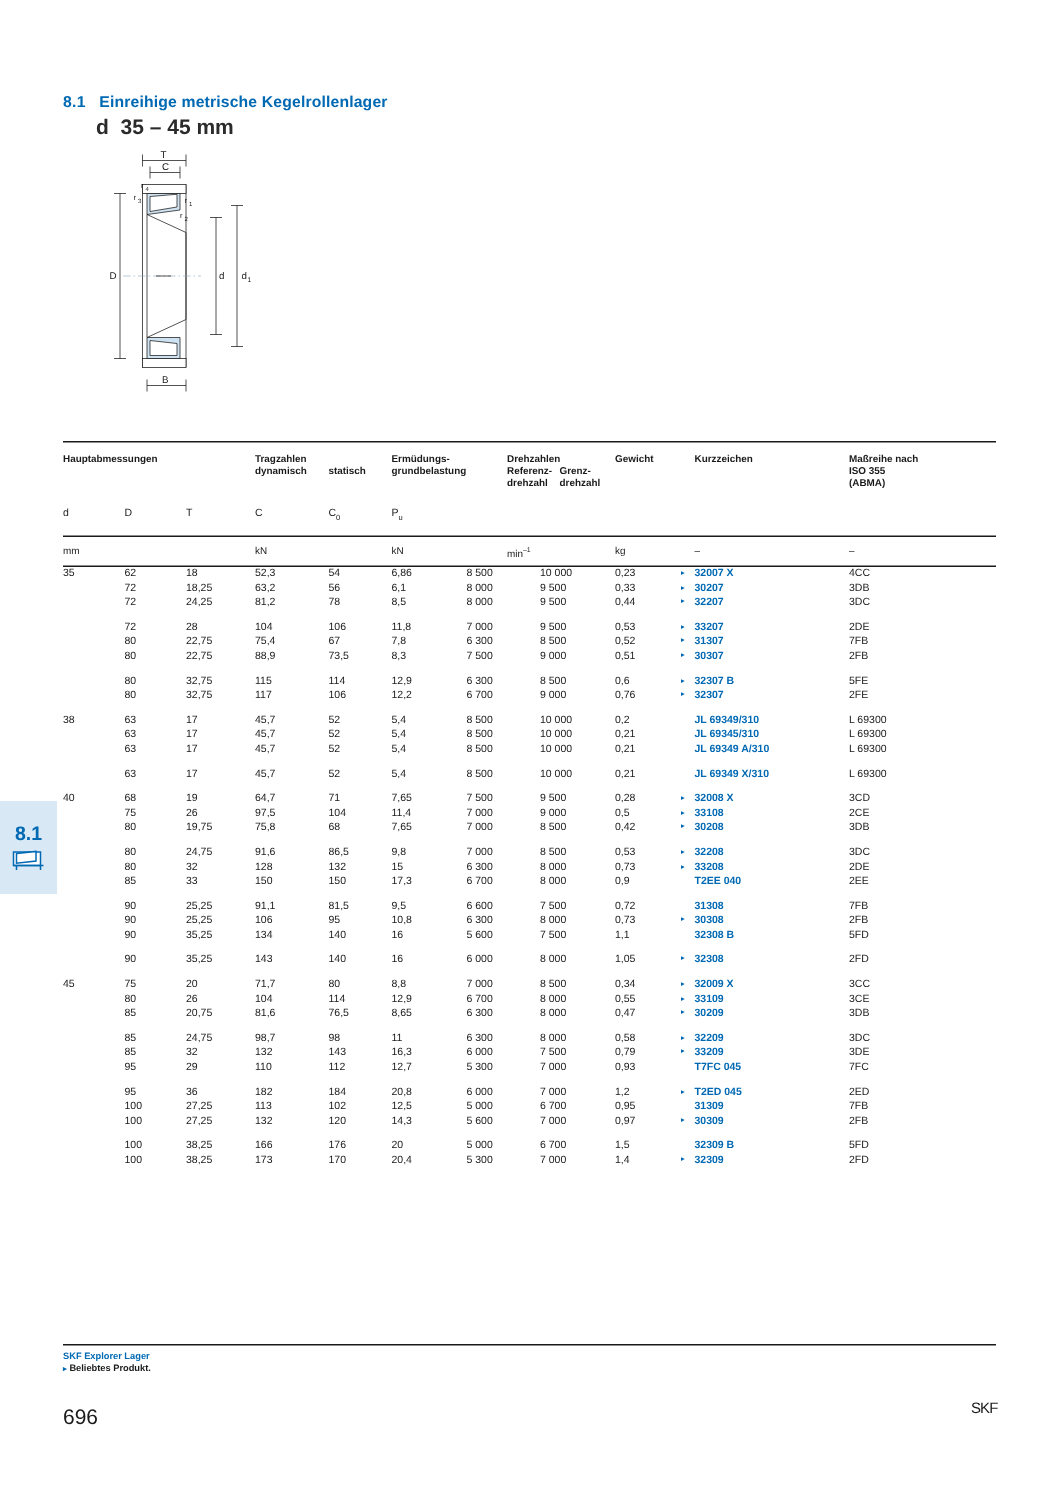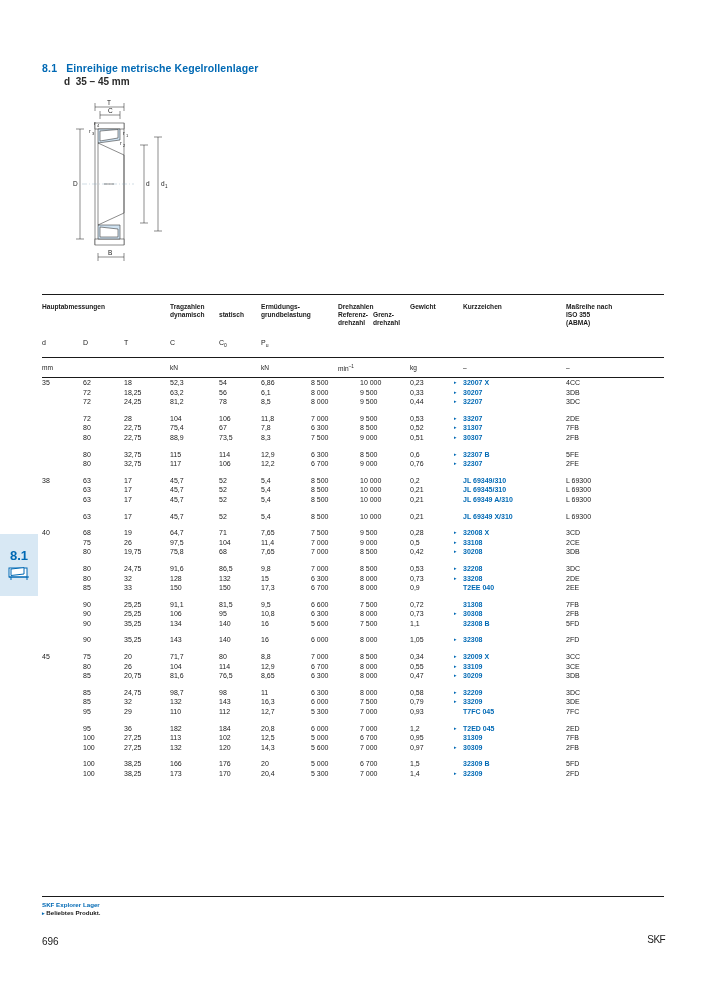--- a/index.html
+++ b/index.html
@@ -7,21 +7,21 @@
     width:707px;height:1000px;background:#ffffff;
     font-family:"Liberation Sans", sans-serif;
     color:#1a1a1a;position:relative;overflow:hidden;
   }
   .page{position:absolute;inset:0;}
 
   
   .heading{position:absolute;left:42px;top:58px;}
   .heading .num{color:#0069b4;font-weight:bold;font-size:10.5px;letter-spacing:.2px;}
   .heading .title{color:#0069b4;font-weight:bold;font-size:10.5px;margin-left:9px;letter-spacing:.1px;}
-  .subhead{position:absolute;left:64px;top:76px;font-size:10px;color:#2b2b2b;}
+  .subhead{position:absolute;left:64px;top:76px;font-size:14px;color:#2b2b2b;}
   .subhead b{font-weight:bold;}
 
   
   .drawing{position:absolute;left:62px;top:95px;width:120px;height:175px;}
   .drawing svg{display:block;}
 
   
   .tab{
     position:absolute;left:0;top:534px;width:38px;height:62px;
     background:#d8e8f4;display:flex;flex-direction:column;
@@ -55,21 +55,21 @@
   .c-C{left:128px;} .c-C0{left:177px;} .c-Pu{left:219px;}
   .c-nref{left:269px;} .c-nlim{left:318px;}
   .c-w{left:368px;} .c-tri{left:412px;} .c-des{left:421px;} .c-ser{left:524px;}
 
   
   .foot{position:absolute;left:42px;top:896px;width:622px;}
   .foot .fline{border-top:.8px solid #1a1a1a;margin-bottom:4px;}
   .f1{font-size:6.2px;font-weight:bold;color:#0069b4;line-height:8px;}
   .f2{font-size:6.2px;font-weight:bold;color:#1a1a1a;line-height:8px;}
   .f2 .t{color:#0069b4;font-size:5px;}
-  .pageno{position:absolute;left:42px;top:936px;font-size:10px;color:#1a1a1a;}
+  .pageno{position:absolute;left:42px;top:936px;font-size:14px;color:#1a1a1a;}
   .logo{position:absolute;right:42px;top:934px;font-size:10px;font-weight:normal;letter-spacing:-.6px;color:#1a1a1a;}
 </style>
 </head>
 <body>
 
 <div class="page">
 
   <div class="heading">
     <span class="num">8.1</span><span class="title">Einreihige metrische Kegelrollenlager</span>
   </div>

